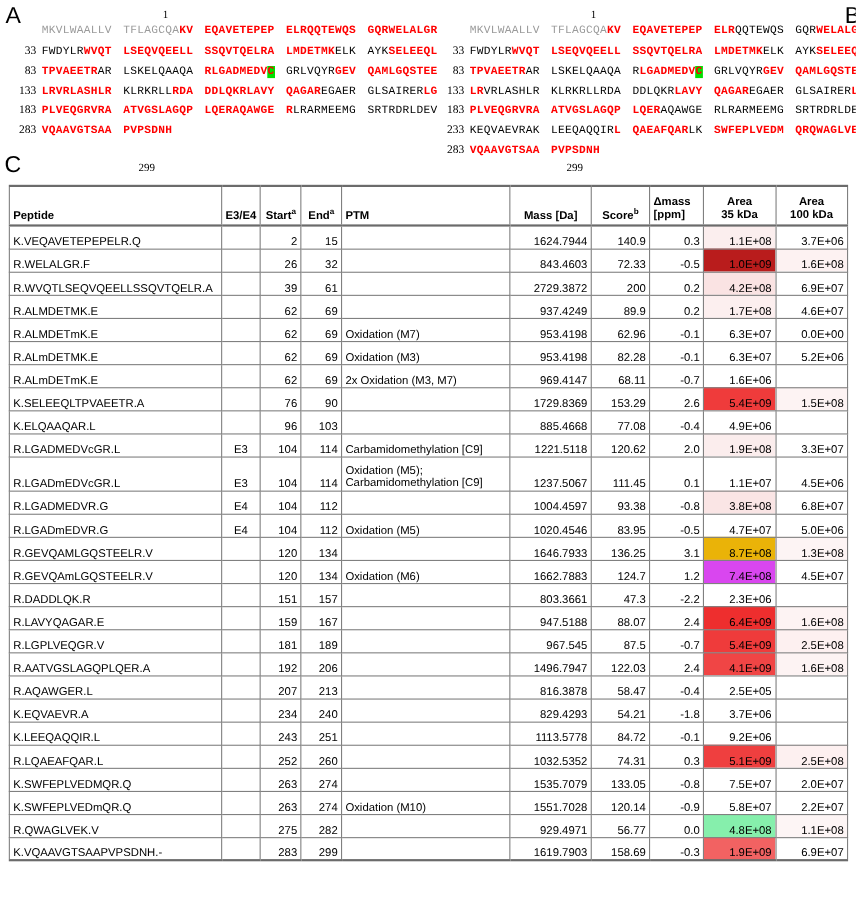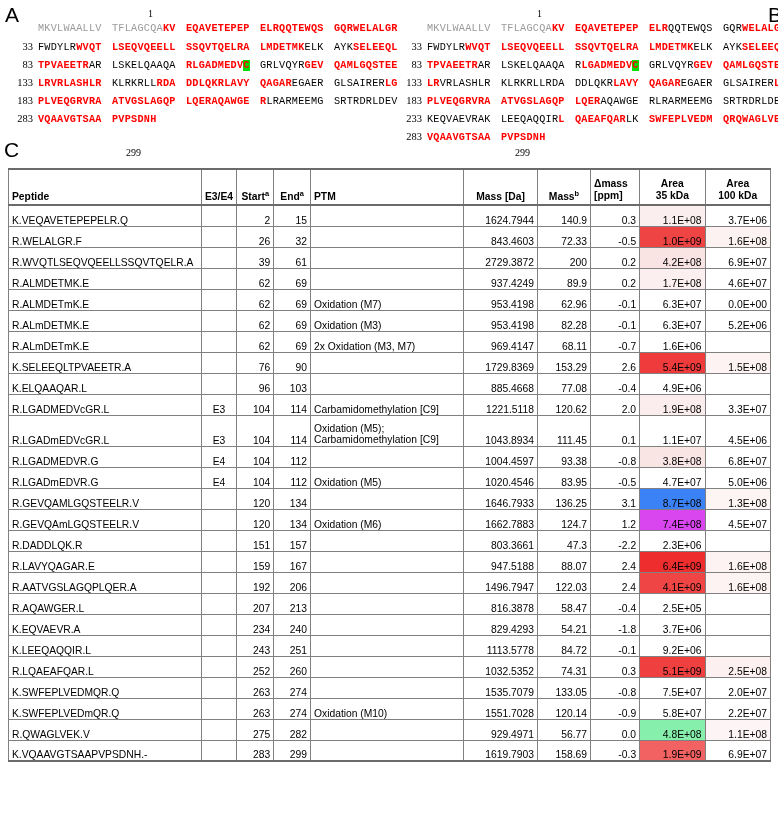--- a/index.html
+++ b/index.html
@@ -100,21 +100,21 @@
 
   <table id="panel-c-table">
     <thead>
       <tr>
         <th class="c-pep">Peptide</th>
         <th class="c-e34 num">E3/E4</th>
         <th class="c-start num"><span>Start</span><sup>a</sup></th>
         <th class="c-end num"><span>End</span><sup>a</sup></th>
         <th class="c-ptm">PTM</th>
         <th class="c-mass num">Mass [Da]</th>
-        <th class="c-score num"><span>Mass</span><sup>b</sup></th>
+        <th class="c-score num"><span>Score</span><sup>b</sup></th>
         <th class="c-dmass hdr-two"><span>Δmass</span><br><span>[ppm]</span></th>
         <th class="c-a35 num hdr-two"><span>Area</span><br><span>35 kDa</span></th>
         <th class="c-a100 num hdr-two"><span>Area</span><br><span>100 kDa</span></th>
       </tr>
     </thead>
     <tbody id="panel-c-body">
         <tr>
           <td class="c-pep">K.VEQAVETEPEPELR.Q</td>
           <td class="c-e34"></td>
           <td class="c-start">2</td>
@@ -128,21 +128,21 @@
         </tr>
         <tr>
           <td class="c-pep">R.WELALGR.F</td>
           <td class="c-e34"></td>
           <td class="c-start">26</td>
           <td class="c-end">32</td>
           <td class="c-ptm"></td>
           <td class="c-mass">843.4603</td>
           <td class="c-score">72.33</td>
           <td class="c-dmass">-0.5</td>
-          <td class="c-a35" style="background: #ef4444;">1.0E+09</td>
+          <td class="c-a35" style="background: #b91c1c;">1.0E+09</td>
           <td class="c-a100" style="background: rgb(253, 242, 242);">1.6E+08</td>
         </tr>
         <tr>
           <td class="c-pep">R.WVQTLSEQVQEELLSSQVTQELR.A</td>
           <td class="c-e34"></td>
           <td class="c-start">39</td>
           <td class="c-end">61</td>
           <td class="c-ptm"></td>
           <td class="c-mass">2729.3872</td>
           <td class="c-score">200</td>
@@ -233,21 +233,21 @@
           <td class="c-dmass">2.0</td>
           <td class="c-a35" style="background: rgb(251, 237, 237);">1.9E+08</td>
           <td class="c-a100">3.3E+07</td>
         </tr>
         <tr class="tall">
           <td class="c-pep">R.LGADmEDVcGR.L</td>
           <td class="c-e34">E3</td>
           <td class="c-start">104</td>
           <td class="c-end">114</td>
           <td class="c-ptm ptm2"><span>Oxidation (M5);</span><br><span>Carbamidomethylation [C9]</span></td>
-          <td class="c-mass">1043.8934</td>
+          <td class="c-mass">1237.5067</td>
           <td class="c-score">111.45</td>
           <td class="c-dmass">0.1</td>
           <td class="c-a35">1.1E+07</td>
           <td class="c-a100">4.5E+06</td>
         </tr>
         <tr>
           <td class="c-pep">R.LGADMEDVR.G</td>
           <td class="c-e34">E4</td>
           <td class="c-start">104</td>
           <td class="c-end">112</td>
@@ -272,21 +272,21 @@
         </tr>
         <tr>
           <td class="c-pep">R.GEVQAMLGQSTEELR.V</td>
           <td class="c-e34"></td>
           <td class="c-start">120</td>
           <td class="c-end">134</td>
           <td class="c-ptm"></td>
           <td class="c-mass">1646.7933</td>
           <td class="c-score">136.25</td>
           <td class="c-dmass">3.1</td>
-          <td class="c-a35" style="background: #3b82f6;">8.7E+08</td>
+          <td class="c-a35" style="background: #eab308;">8.7E+08</td>
           <td class="c-a100" style="background: rgb(253, 244, 244);">1.3E+08</td>
         </tr>
         <tr>
           <td class="c-pep">R.GEVQAmLGQSTEELR.V</td>
           <td class="c-e34"></td>
           <td class="c-start">120</td>
           <td class="c-end">134</td>
           <td class="c-ptm">Oxidation (M6)</td>
           <td class="c-mass">1662.7883</td>
           <td class="c-score">124.7</td>
@@ -312,20 +312,32 @@
           <td class="c-start">159</td>
           <td class="c-end">167</td>
           <td class="c-ptm"></td>
           <td class="c-mass">947.5188</td>
           <td class="c-score">88.07</td>
           <td class="c-dmass">2.4</td>
           <td class="c-a35" style="background: rgb(238, 46, 46);">6.4E+09</td>
           <td class="c-a100" style="background: rgb(253, 243, 243);">1.6E+08</td>
         </tr>
         <tr>
+          <td class="c-pep">R.LGPLVEQGR.V</td>
+          <td class="c-e34"></td>
+          <td class="c-start">181</td>
+          <td class="c-end">189</td>
+          <td class="c-ptm"></td>
+          <td class="c-mass">967.545</td>
+          <td class="c-score">87.5</td>
+          <td class="c-dmass">-0.7</td>
+          <td class="c-a35" style="background: rgb(239, 59, 59);">5.4E+09</td>
+          <td class="c-a100" style="background: rgb(253, 240, 240);">2.5E+08</td>
+        </tr>
+        <tr>
           <td class="c-pep">R.AATVGSLAGQPLQER.A</td>
           <td class="c-e34"></td>
           <td class="c-start">192</td>
           <td class="c-end">206</td>
           <td class="c-ptm"></td>
           <td class="c-mass">1496.7947</td>
           <td class="c-score">122.03</td>
           <td class="c-dmass">2.4</td>
           <td class="c-a35" style="background: rgb(240, 69, 69);">4.1E+09</td>
           <td class="c-a100" style="background: rgb(253, 243, 243);">1.6E+08</td>

